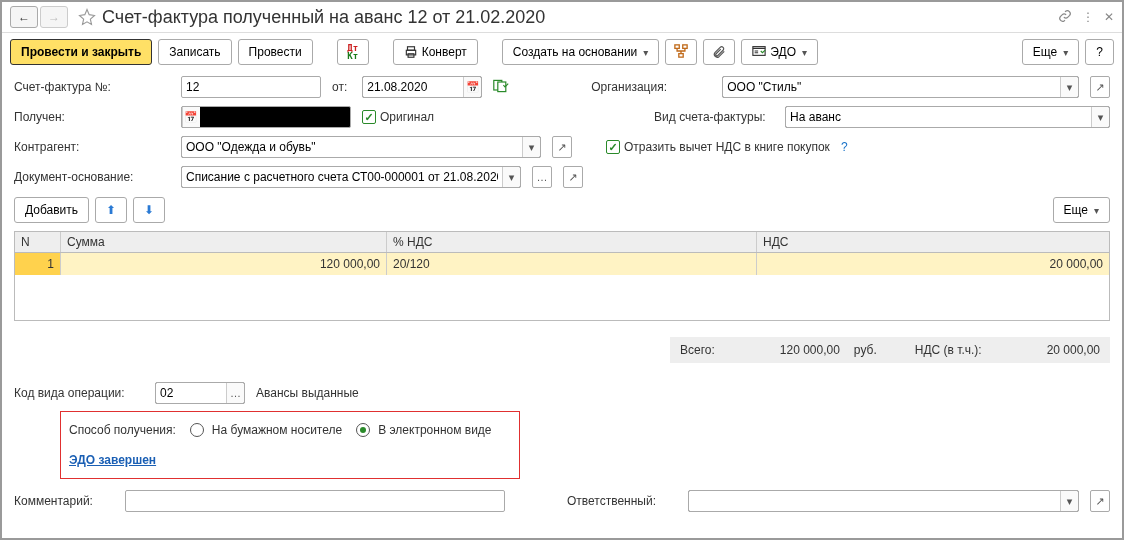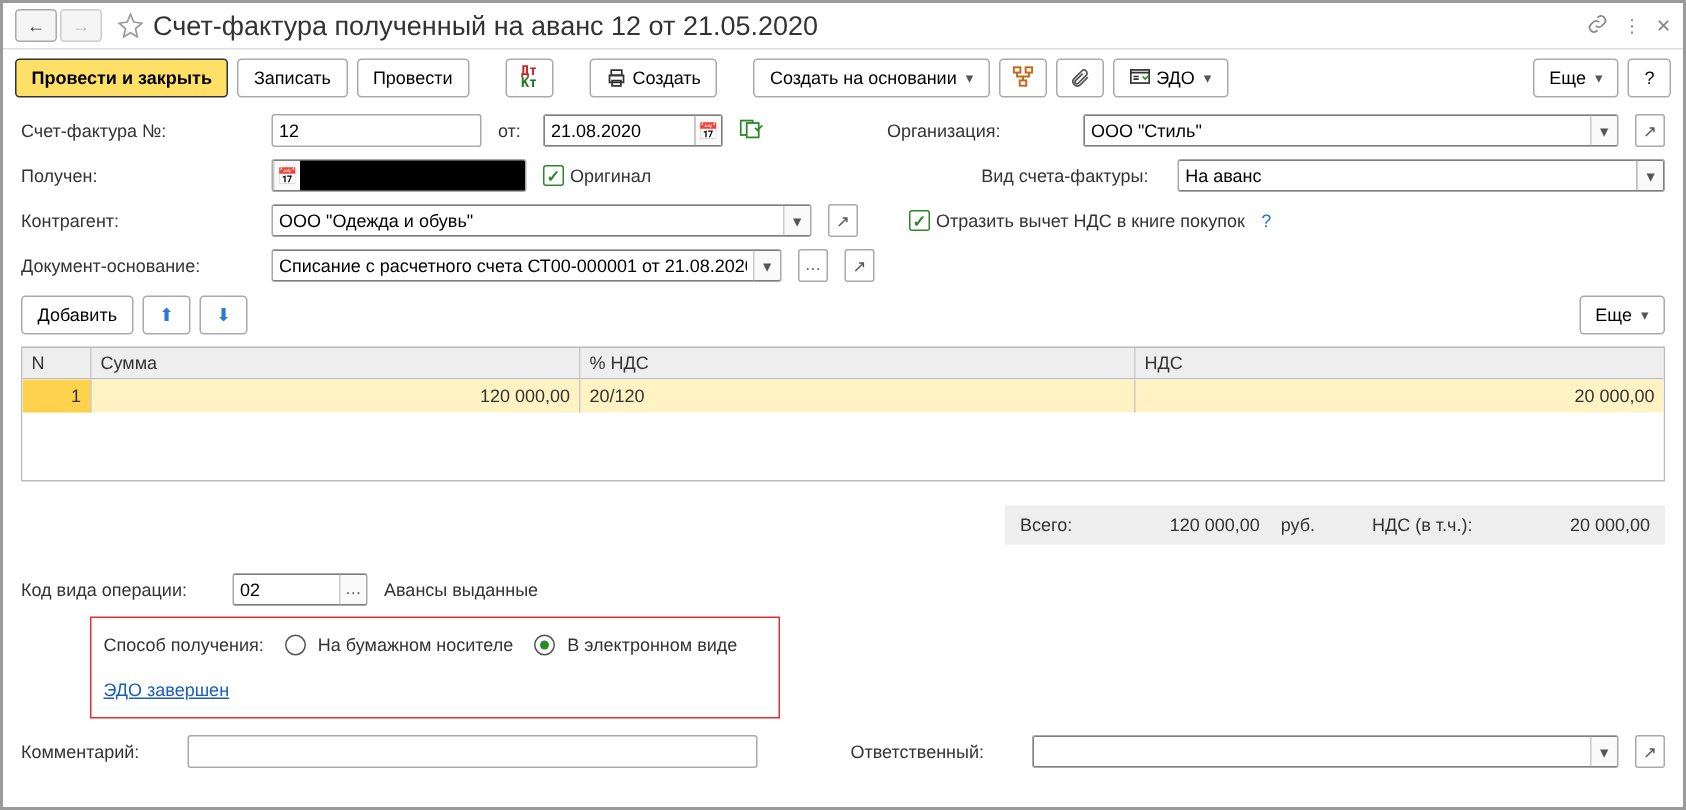--- a/index.html
+++ b/index.html
@@ -167,41 +167,41 @@
     padding:6px 8px;
     display:inline-flex; flex-direction:column; gap:6px;
     width:460px;
     margin-left:46px;
   }
   .radio {
     width:14px; height:14px; border:1px solid #555; border-radius:50%;
     display:inline-flex; align-items:center; justify-content:center; margin-right:4px;
   }
   .radio.sel::after{ content:''; width:6px; height:6px; background:#2a8a2a; border-radius:50%;}
-  .link { color:#1a5fb4; text-decoration:underline; cursor:pointer;}
+  .link { color:#1a5fb4; text-decoration:underline; cursor:pointer;font-weight:bold;}
   .copy-ic { color:#2a8a2a;}
   .dt-kt { font-size:9px; line-height:8px; font-weight:bold; font-family:monospace; text-align:center;}
   .dt-kt .dt{color:#c22;}
   .dt-kt .kt{color:#1a7a1a;}
   .printer-ic svg, .clip-ic svg { display:block;}
   .tree-ic { letter-spacing:-1px;}
   .edo-ic { color:#333;}
 </style>
 </head>
 <body>
 
 <div class="window">
 
   <div class="titlebar">
     <div class="nav-btn">←</div>
     <div class="nav-btn disabled">→</div>
     <svg class="star-icon" viewBox="0 0 24 24">
         <path d="M12 2l2.9 6.9L22 10l-5.5 4.8L18 22l-6-3.5L6 22l1.5-7.2L2 10l7.1-1.1z" stroke-width="1.5"></path>
       </svg>
-    <div class="title">Счет-фактура полученный на аванс 12 от 21.05.2020</div>
+    <div class="title">Счет-фактура полученный на аванс 12 от 21.02.2020</div>
     <div class="title-right">
       <span>
         <svg width="14" height="14" viewBox="0 0 24 24" fill="none" stroke="#888" stroke-width="2">
             <path d="M10 14a5 5 0 0 0 7 0l3-3a5 5 0 0 0-7-7l-1 1"></path>
             <path d="M14 10a5 5 0 0 0-7 0l-3 3a5 5 0 0 0 7 7l1-1"></path>
           </svg>
       </span>
       <span>⋮</span>
       <span>✕</span>
     </div>
@@ -217,21 +217,21 @@
     </button>
     <div class="sep"></div>
     <button class="btn">
       <span class="printer-ic">
         <svg width="14" height="14" viewBox="0 0 24 24" fill="none" stroke="#333" stroke-width="2">
             <rect x="6" y="3" width="12" height="6"></rect>
             <rect x="4" y="9" width="16" height="8"></rect>
             <rect x="7" y="15" width="10" height="6"></rect>
           </svg>
       </span>
-      <span>Создать</span>
+      <span>Конверт</span>
     </button>
     <div class="sep"></div>
     <button class="btn">
       <span>Создать на основании</span>
         <span class="caret">▾</span>
     </button>
     <button class="btn icon-only">
       <span class="tree-ic">
         <svg width="14" height="14" viewBox="0 0 16 16" fill="none" stroke="#c06a1a" stroke-width="1.5">
             <rect x="1" y="1" width="5" height="4"></rect>

